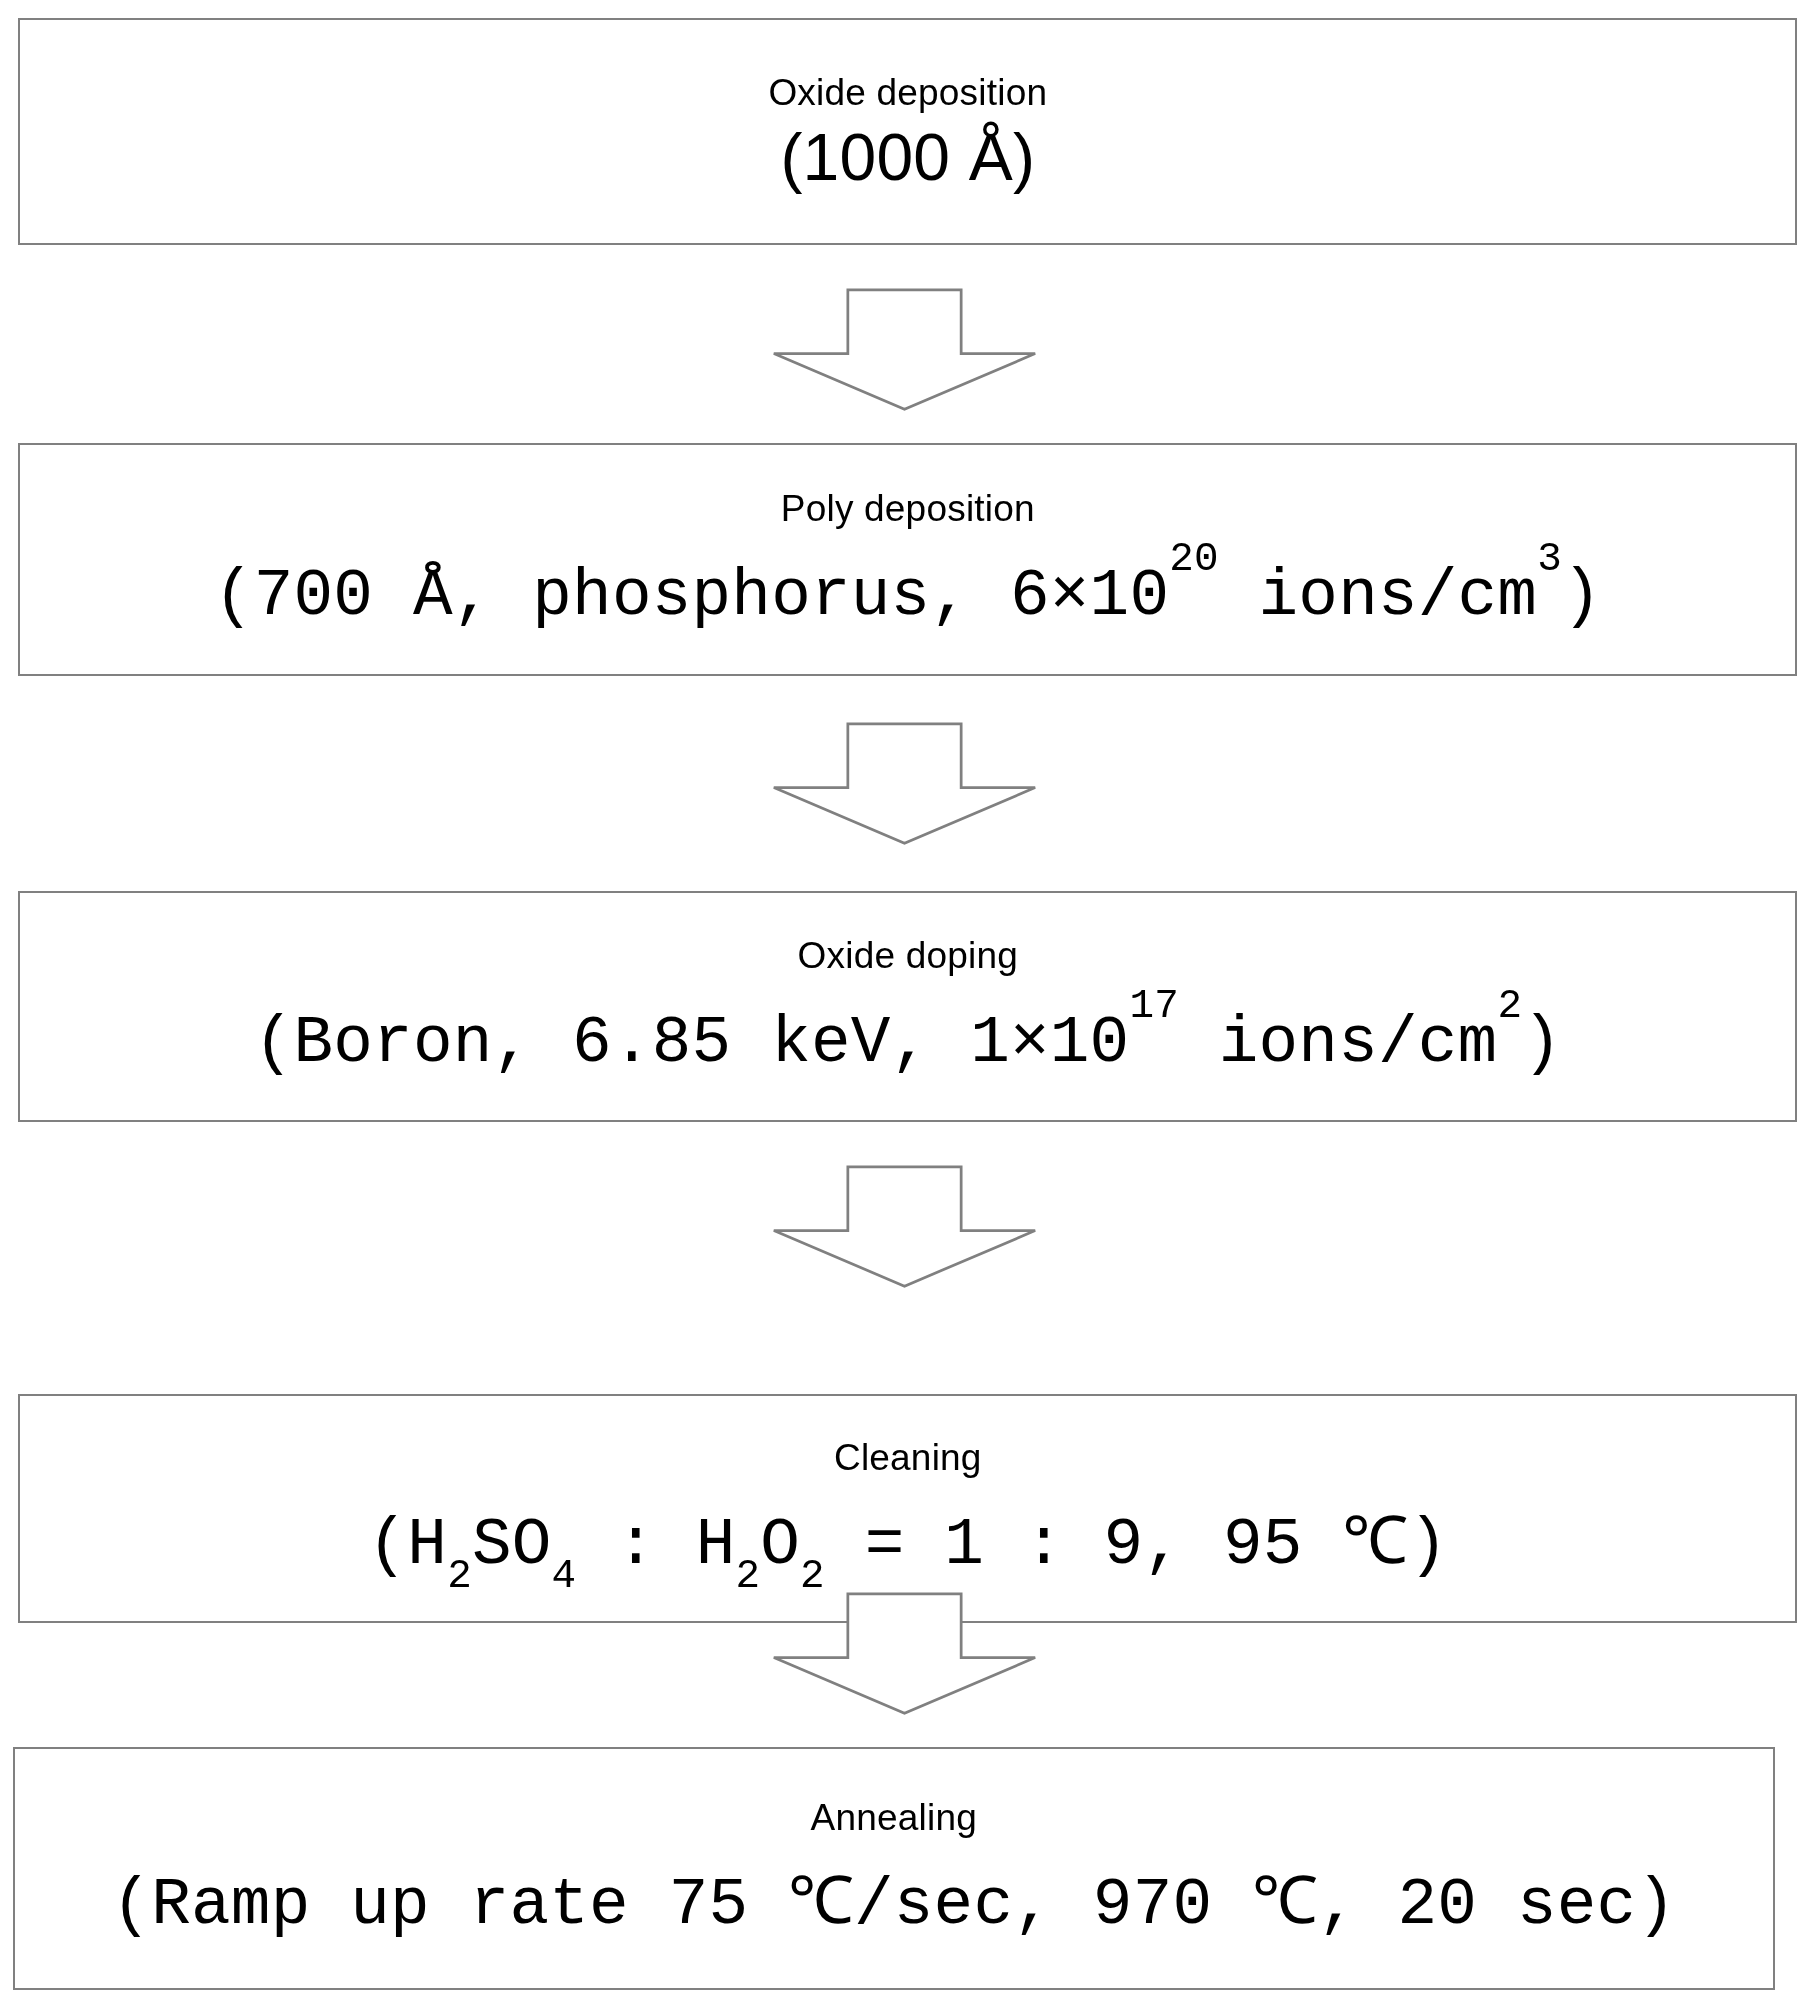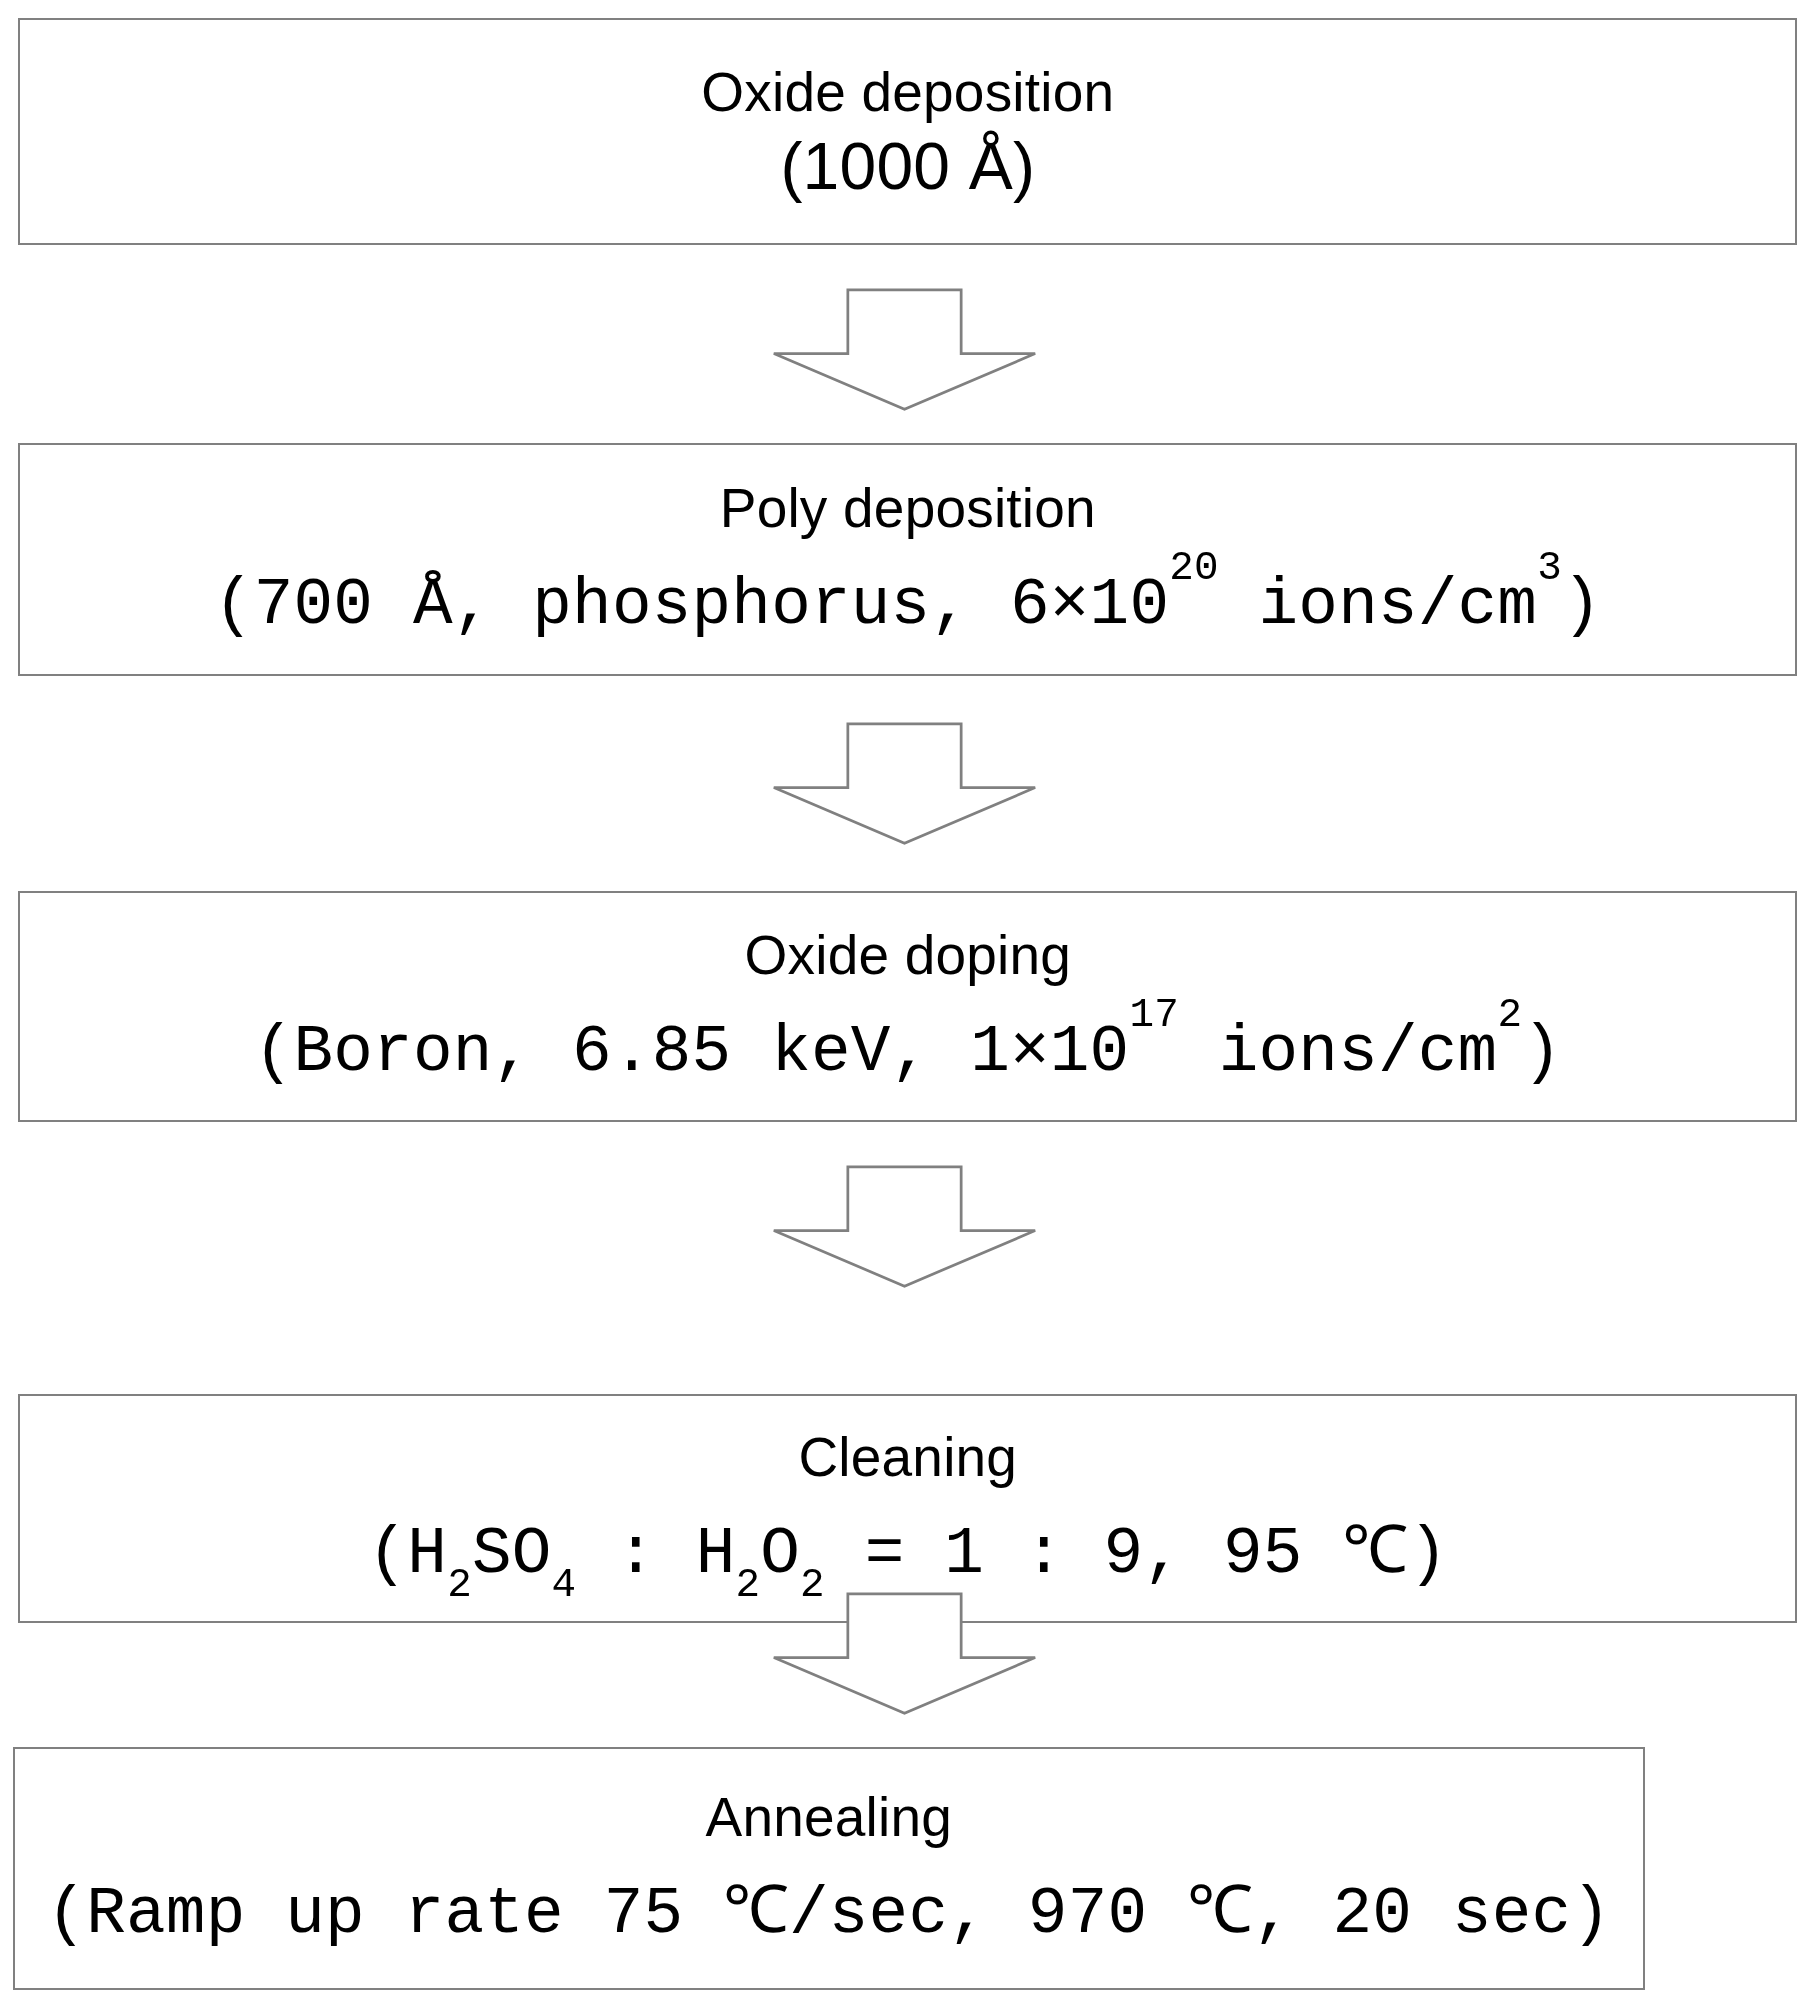--- a/index.html
+++ b/index.html
@@ -26,21 +26,21 @@
     box-sizing: border-box;
     border: 2.7px solid #808080;
     background: #ffffff;
     display: flex;
     flex-direction: column;
     align-items: center;
     justify-content: center;
     text-align: center;
   }
   .step-title {
-    font-size: 55px;
+    font-size: 37px;
     line-height: 1.0;
     letter-spacing: 0.2px;
     white-space: nowrap;
   }
   .step-detail {
     font-size: 66px;
     line-height: 1.0;
     letter-spacing: 0.2px;
     white-space: nowrap;
   }
@@ -117,19 +117,19 @@
     <div class="step-title">Cleaning</div>
     <div class="step-detail">(H<sub>2</sub>SO<sub>4</sub> : H<sub>2</sub>O<sub>2</sub> = 1 : 9, 95 ℃)</div>
   </div>
 
   <div class="arrow-connector" style="left:772px; top:1592px; width:265px; height:123px;">
     <svg viewBox="0 0 290 135" preserveAspectRatio="none">
       <polygon points="83,2 207,2 207,72 288,72 145,133 2,72 83,72"></polygon>
     </svg>
   </div>
 
-  <div class="step-box loose" style="left:12.8px; top:1747px; width:1632px; height:243px;">
+  <div class="step-box loose" style="left:12.8px; top:1747px; width:1762px; height:243px;">
     <div class="step-title">Annealing</div>
     <div class="step-detail">(Ramp up rate 75 ℃/sec, 970 ℃, 20 sec)</div>
   </div>
 
 </div>
 
 
 </body></html>

